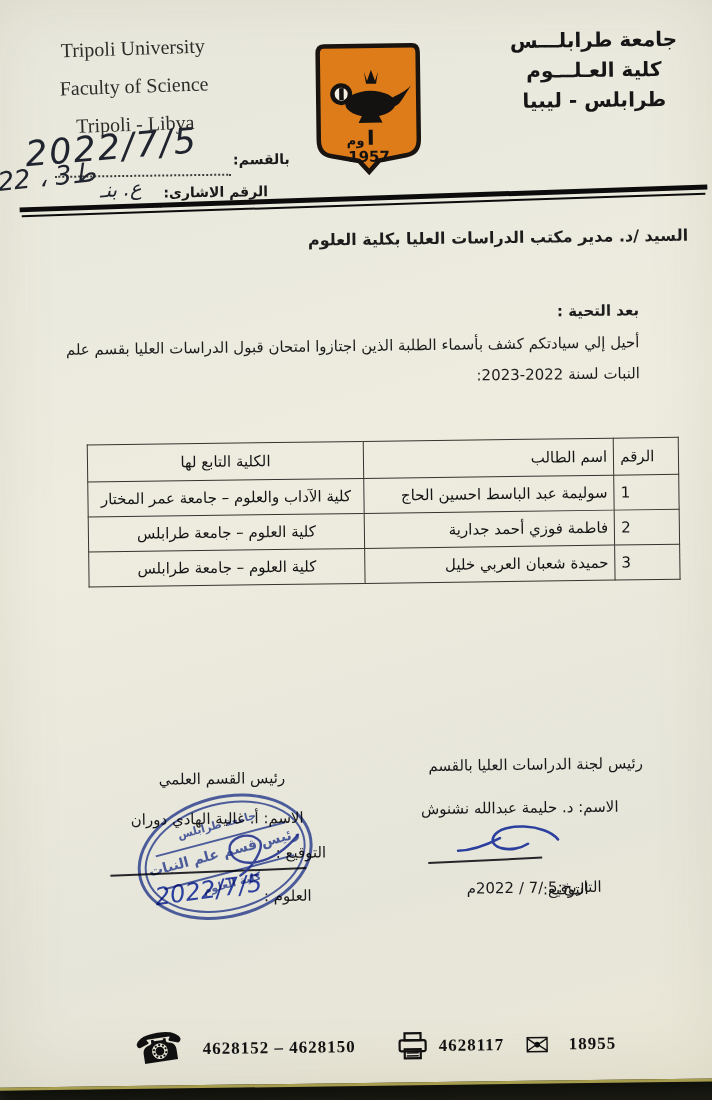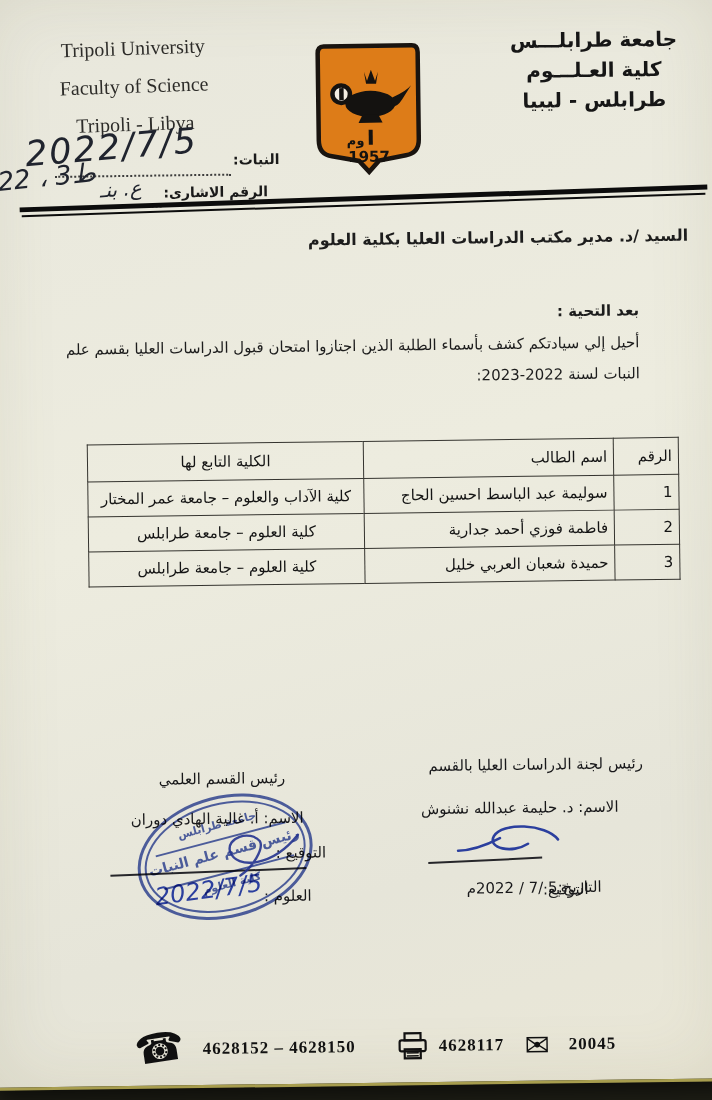--- a/index.html
+++ b/index.html
@@ -15,21 +15,21 @@
   .en-header{font-family:"Liberation Serif",serif;font-size:20px;line-height:38px;
              text-align:center;color:#2d2c29;transform:rotate(-1.2deg);}
   .ar-header{font-weight:bold;font-size:20px;line-height:30px;text-align:center;color:#161616;}
   .lbl{font-weight:bold;font-size:14px;color:#1a1a1a;}
   .dots{border-bottom:2px dotted #3c3c3c;height:1px;}
   .hand{font-family:"DejaVu Sans",sans-serif;font-style:italic;color:#20242e;}
   .sep{background:#0c0c0c;transform-origin:left center;transform:rotate(-1.15deg);}
   .bold-ar{font-weight:bold;}
   table.students{border-collapse:collapse;direction:rtl;width:592px;font-size:15px;color:#141414;}
   table.students td,table.students th{border:1.6px solid #35342f;font-weight:normal;padding:2px 6px;}
-  th.col-num,td.cell-num{width:53px;text-align:right;}
+  th.col-num,td.cell-num{width:53px;text-align:left;}
   th.col-name{width:250px;text-align:right;}
   td.cell-name{text-align:right;}
   th.col-fac,td.cell-fac{width:277px;text-align:center;}
   tr.hdr{height:37px;}  tr.r{height:35px;}
   .sig{font-size:15px;color:#18181a;}
   .stamp{transform:rotate(-14deg);opacity:.88;mix-blend-mode:multiply;}
   .stamp .o{position:absolute;inset:0;border:3px solid #3b50aa;border-radius:50%;}
   .stamp .i{position:absolute;inset:7px;border:2px solid #3b50aa;border-radius:50%;}
   .stamp .hl{position:absolute;left:22px;right:22px;height:2px;background:#3b50aa;}
   .stamp .t{position:absolute;left:0;right:0;text-align:center;color:#3b50aa;font-weight:bold;}
@@ -68,21 +68,21 @@
       <text x="56" y="120" font-size="15" font-weight="bold" fill="#141210" text-anchor="middle" font-family="DejaVu Sans, sans-serif">1957</text>
     </svg>
   </div>
 
   <div class="abs ar ar-header" style="right:12px;top:28px;width:200px;">
     <div>جامعة طرابلـــس</div>
     <div>كلية العـلـــوم</div>
     <div>طرابلس -  ليبيا</div>
   </div>
 
-  <div class="abs ar lbl" style="left:238px;top:150px;">النبات:</div>
+  <div class="abs ar lbl" style="left:238px;top:150px;">بالقسم:</div>
   <div class="abs dots" style="left:60px;top:171px;width:176px;"></div>
   <div class="abs hand" style="left:30px;top:124px;font-size:35px;letter-spacing:2px;transform:rotate(-4deg);" dir="ltr">2022/7/5</div>
 
   <div class="abs ar lbl" style="left:168px;top:182px;">الرقم الاشارى:</div>
   <div class="abs dots" style="left:76px;top:202px;width:90px;"></div>
   <div class="abs hand ar" style="left:104px;top:174px;font-size:20px;transform:rotate(-3deg);">ع. بنـ</div>
   <div class="abs hand" style="left:2px;top:158px;font-size:26px;transform:rotate(-5deg);" dir="ltr">22 ، 3ط</div>
 
   <div class="abs sep" style="left:24px;top:203px;width:688px;height:5px;"></div>
   <div class="abs sep" style="left:26px;top:211px;width:684px;height:1.5px;"></div>
@@ -152,16 +152,16 @@
   <svg class="abs" style="left:390px;top:1032px;" width="32" height="30">
     <rect x="8" y="2" width="16" height="7" fill="none" stroke="#111" stroke-width="2.2"></rect>
     <rect x="3" y="9" width="26" height="11" rx="2" fill="none" stroke="#111" stroke-width="2.2"></rect>
     <rect x="8" y="18" width="16" height="9" fill="none" stroke="#111" stroke-width="2.2"></rect>
     <line x1="10" y1="21.5" x2="22" y2="21.5" stroke="#111" stroke-width="1.5"></line>
     <line x1="10" y1="24.5" x2="22" y2="24.5" stroke="#111" stroke-width="1.5"></line>
   </svg>
   <div class="abs footer-num" style="left:432px;top:1037px;text-align:center;">4628117</div>
 
   <div class="abs glyph" style="left:518px;top:1030px;font-size:30px;">✉</div>
-  <div class="abs footer-num" style="left:562px;top:1037px;">20045</div>
+  <div class="abs footer-num" style="left:562px;top:1037px;">18955</div>
 
 </div>
 </div>
 
 </body></html>

